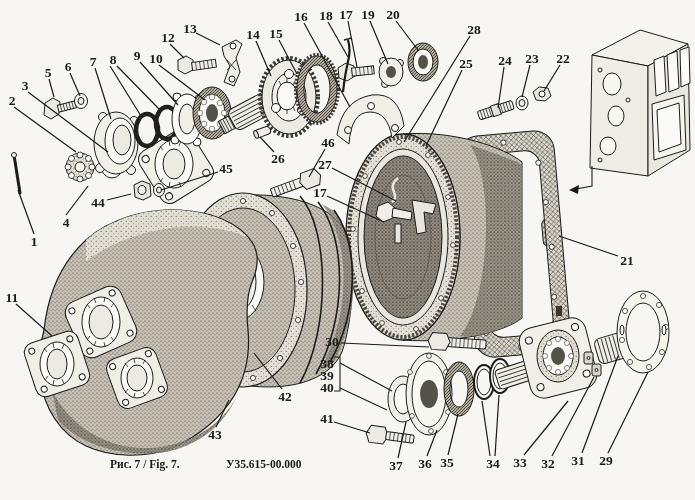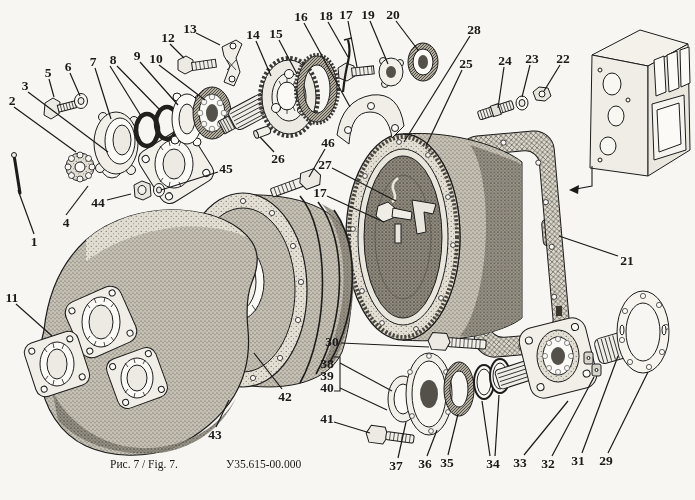--- a/index.html
+++ b/index.html
@@ -5,21 +5,21 @@
   html,body{margin:0;padding:0;}
   body{
     width:695px;height:500px;overflow:hidden;
     background:#f7f6f2;
     font-family:"Liberation Serif","DejaVu Serif",serif;
   }
   .stage{position:relative;width:695px;height:500px;}
   svg{position:absolute;left:0;top:0;}
   .caption{
     position:absolute;top:458px;left:0;width:695px;height:18px;
-    font-weight:normal;font-size:11.5px;color:#1a1a1a;white-space:nowrap;
+    font-weight:bold;font-size:11.5px;color:#1a1a1a;white-space:nowrap;
   }
   .caption span{position:absolute;top:0;}
   .cap-fig{left:110px;}
   .cap-code{left:226px;}
   .cap-title{left:315px;}
 </style>
 </head>
 <body style="background: rgb(247, 246, 242);">
 
 <div class="stage">

